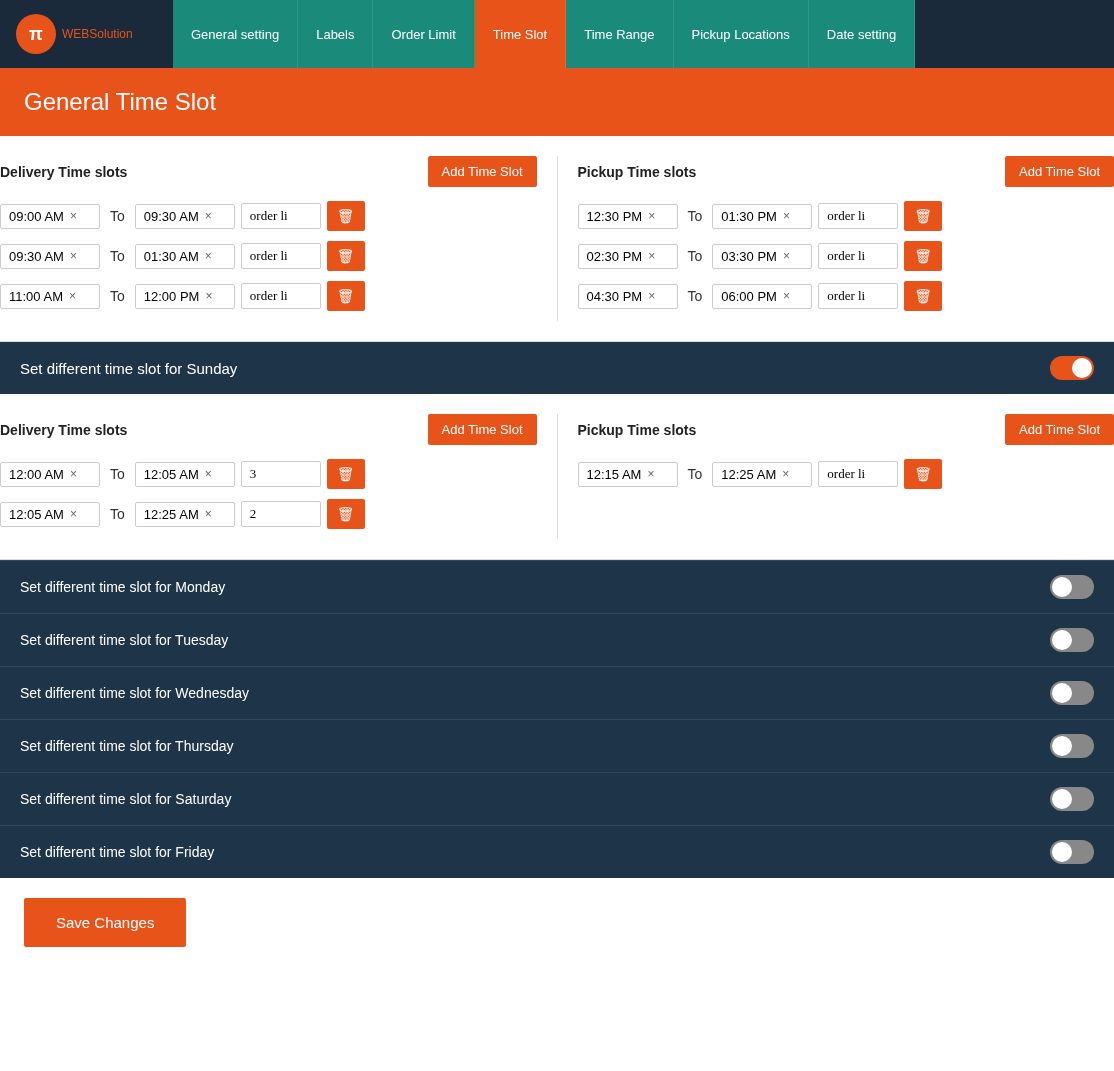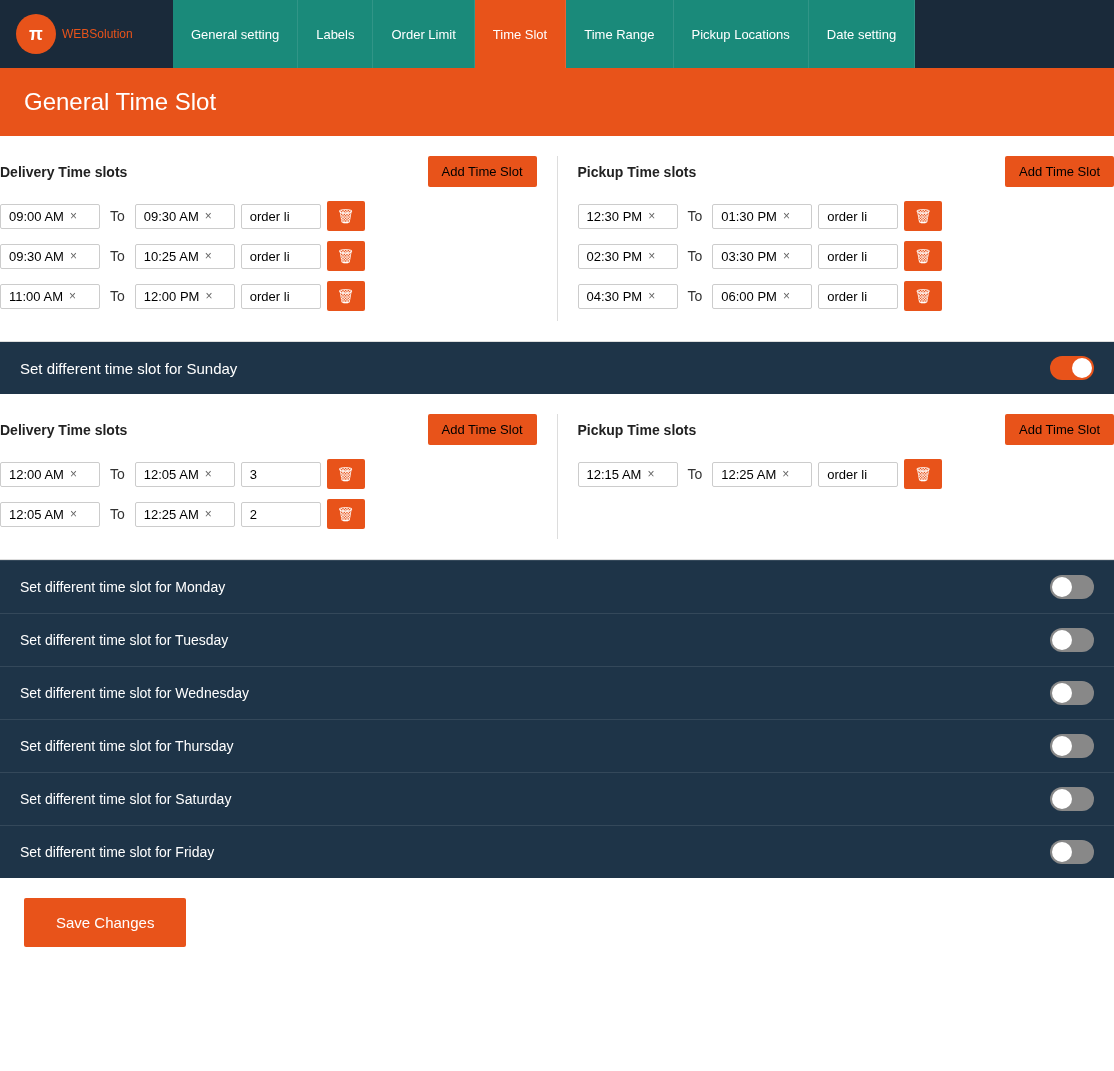--- a/index.html
+++ b/index.html
@@ -52,39 +52,39 @@
     .timeslots-column { flex: 1; }
     .timeslots-divider { width: 1px; background: #ddd; margin: 0 20px; }
 
     .column-header {
       display: flex; align-items: center; justify-content: space-between;
       margin-bottom: 14px;
     }
     .column-title { font-weight: bold; font-size: 14px; color: #222; }
 
     .add-btn {
-      background: #e8531a; color: #000000; border: none; padding: 8px 14px;
+      background: #e8531a; color: #ffffff; border: none; padding: 8px 14px;
       font-size: 13px; cursor: pointer; border-radius: 2px;
     }
 
     .slot-row {
       display: flex; align-items: center; gap: 6px; margin-bottom: 10px;
     }
     .time-input {
       display: flex; align-items: center; border: 1px solid #ccc;
       border-radius: 2px; padding: 4px 8px; font-size: 13px;
       background: white; min-width: 100px;
     }
     .time-input .x-btn {
       margin-left: 6px; cursor: pointer; color: #666; font-size: 12px;
     }
     .to-label { font-size: 14px; color: #333; margin: 0 4px; }
     .order-input {
       border: 1px solid #ccc; border-radius: 2px; padding: 4px 8px;
-      font-size: 13px; width: 80px; background: white;
+      font-size: 13px; width: 80px; background: white; font-family: Liberation Serif, serif;
     }
     .delete-btn {
       background: #e8531a; color: white; border: none; padding: 7px 10px;
       cursor: pointer; border-radius: 2px; font-size: 14px;
     }
 
     
     .toggle {
       width: 44px; height: 24px; border-radius: 12px; position: relative;
       cursor: pointer;
@@ -161,21 +161,21 @@
         <button class="delete-btn">🗑</button>
       </div>
 
       <div class="slot-row">
         <div class="time-input">
           <span>09:30 AM</span>
           <span class="x-btn">×</span>
         </div>
         <span class="to-label">To</span>
         <div class="time-input">
-          <span>10:25 AM</span>
+          <span>01:30 AM</span>
           <span class="x-btn">×</span>
         </div>
         <input class="order-input" value="order li" style="">
         <button class="delete-btn">🗑</button>
       </div>
 
       <div class="slot-row">
         <div class="time-input">
           <span>11:00 AM</span>
           <span class="x-btn">×</span>

